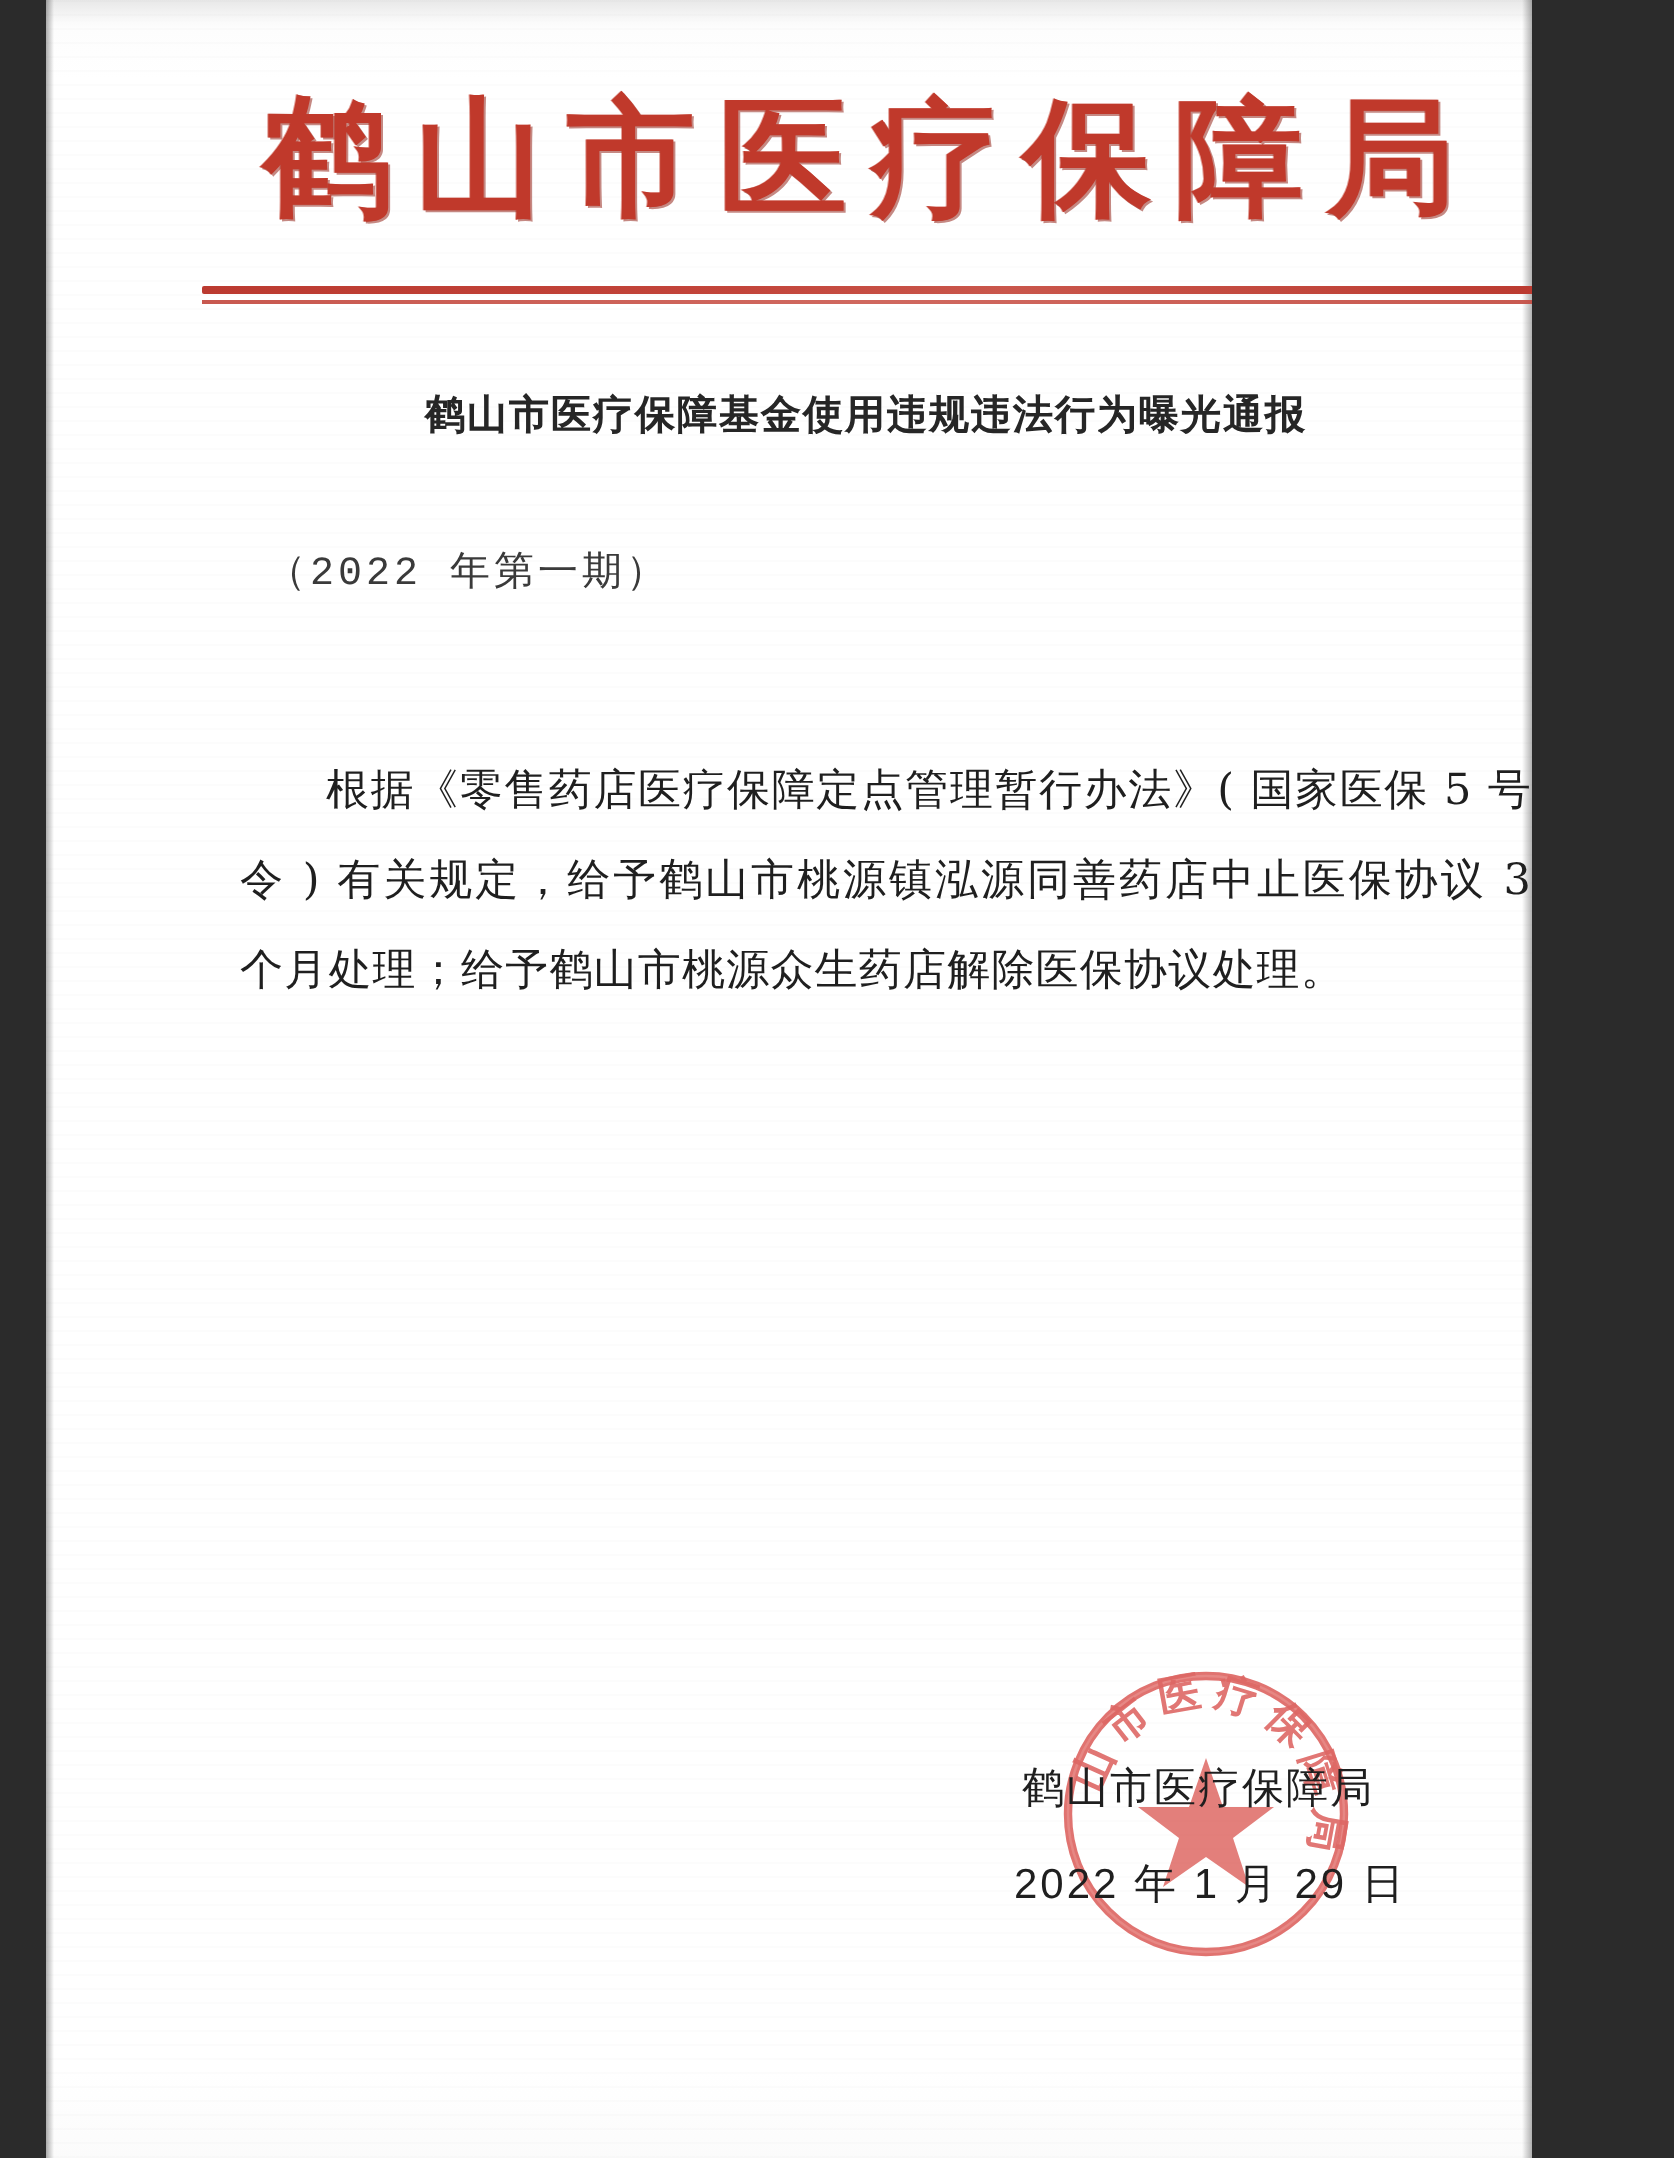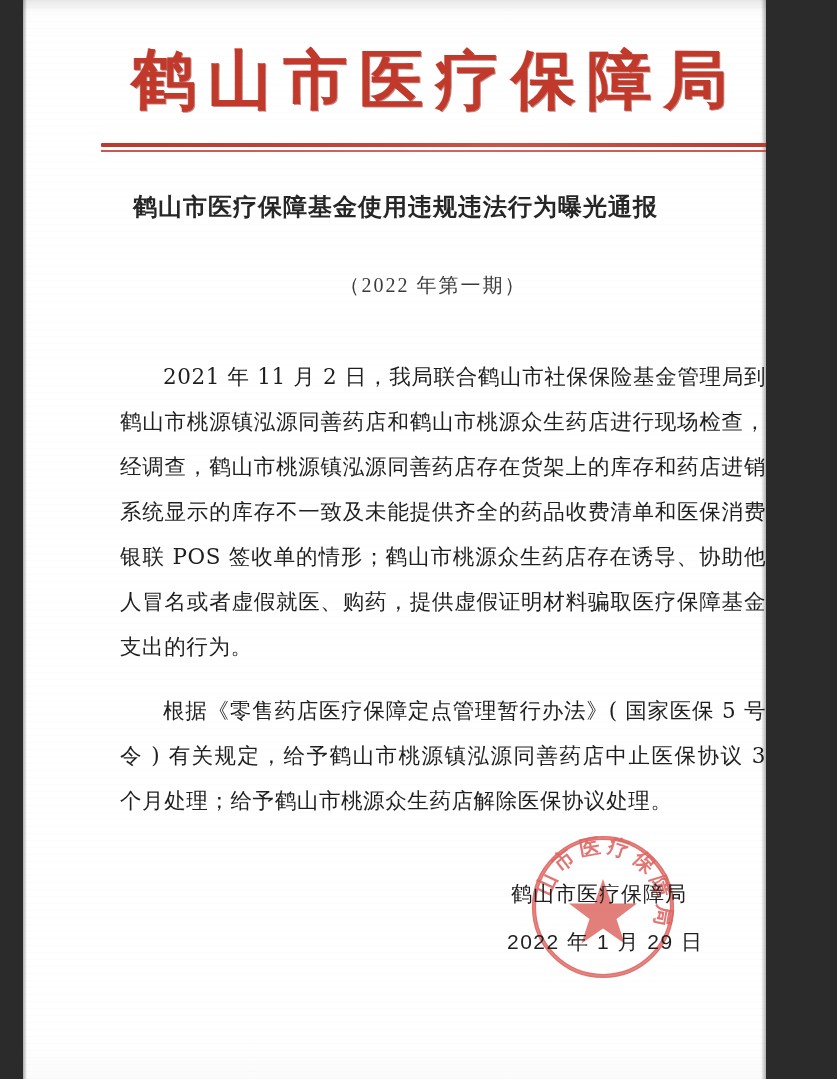--- a/index.html
+++ b/index.html
@@ -102,35 +102,35 @@
     background: linear-gradient(90deg, #c34a40, #cb5a50 50%, #c34a40);
     opacity: 0.92;
   }
 
   
   .doc-title {
     position: absolute;
     left: 110px;
     top: 186px;
     width: 600px;
-    font-family: "DejaVu Serif", "Liberation Serif", serif;
-    font-size: 24px;
+    text-align: center;
+    font-family: "DejaVu Serif", "Liberation Serif", serif;
+    font-size: 20px;
     font-weight: bold;
     color: #262626;
     letter-spacing: 1px;
     line-height: 42px;
     z-index: 3;
   }
   .doc-subtitle {
     position: absolute;
     left: 110px;
     top: 272px;
     width: 600px;
-    text-align: center;
-    font-family: Liberation Serif, serif;
+    font-family: Liberation Mono, monospace;
     font-size: 20px;
     color: #3a3a3a;
     letter-spacing: 2px;
     z-index: 3;
   }
 
   
   .body-block {
     position: absolute;
     left: 97px;
@@ -206,21 +206,20 @@
     <div class="rule-thick"></div>
     <div class="rule-gap"></div>
     <div class="rule-thin"></div>
   </div>
 
   <div class="doc-title">鹤山市医疗保障基金使用违规违法行为曝光通报</div>
 
   <div class="doc-subtitle">（2022 年第一期）</div>
 
   <div class="body-block">
-    <p class="para para-1">2021 年 11 月 2 日，我局联合鹤山市社保保险基金管理局到鹤山市桃源镇泓源同善药店和鹤山市桃源众生药店进行现场检查，经调查，鹤山市桃源镇泓源同善药店存在货架上的库存和药店进销系统显示的库存不一致及未能提供齐全的药品收费清单和医保消费银联 POS 签收单的情形；鹤山市桃源众生药店存在诱导、协助他人冒名或者虚假就医、购药，提供虚假证明材料骗取医疗保障基金支出的行为。</p>
     <p class="para para-2">根据《零售药店医疗保障定点管理暂行办法》( 国家医保 5 号令 ) 有关规定，给予鹤山市桃源镇泓源同善药店中止医保协议 3 个月处理；给予鹤山市桃源众生药店解除医保协议处理。</p>
   </div>
 
   <div class="seal">
     <svg width="148" height="148" viewBox="0 0 148 148" xmlns="http://www.w3.org/2000/svg">
       <defs>
         <path id="ringpath" d="M 74,74 m -54,0 a 54,54 0 1,1 108,0 a 54,54 0 1,1 -108,0"></path>
       </defs>
       <circle cx="74" cy="74" r="69" fill="none" stroke="#d9534f" stroke-width="4.2" opacity="0.92"></circle>
       <circle cx="74" cy="74" r="69" fill="none" stroke="#e98a85" stroke-width="1.2" opacity="0.55"></circle>

